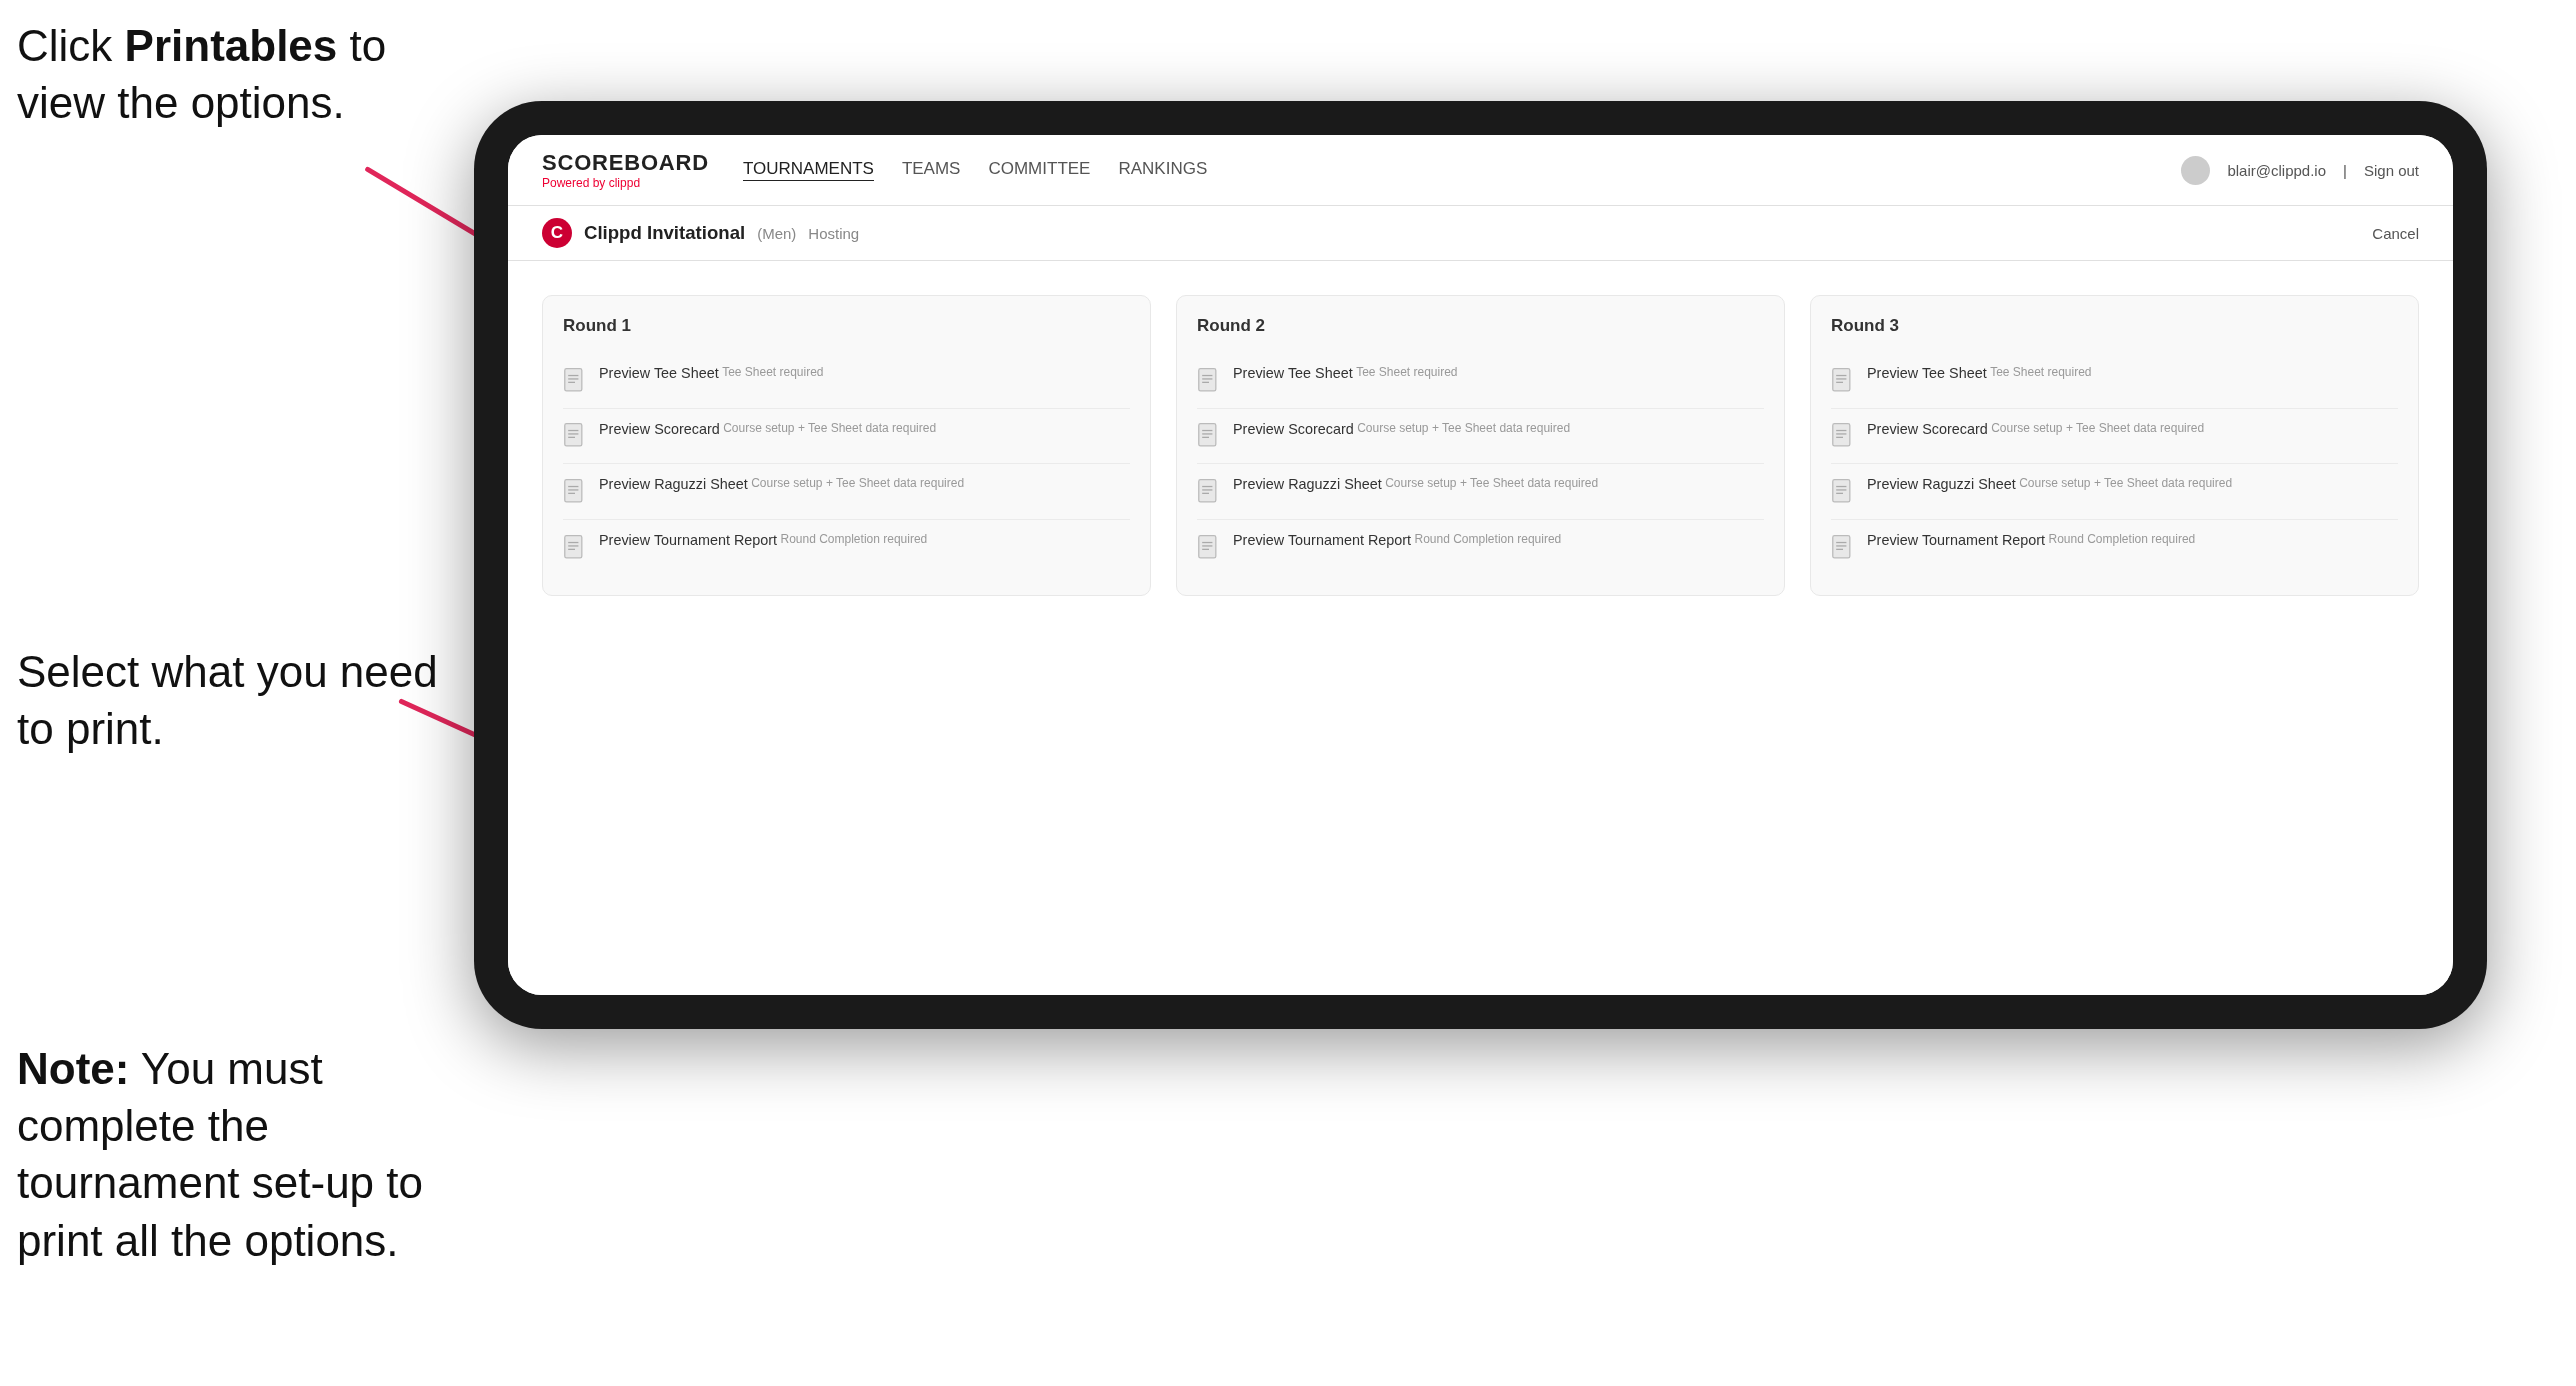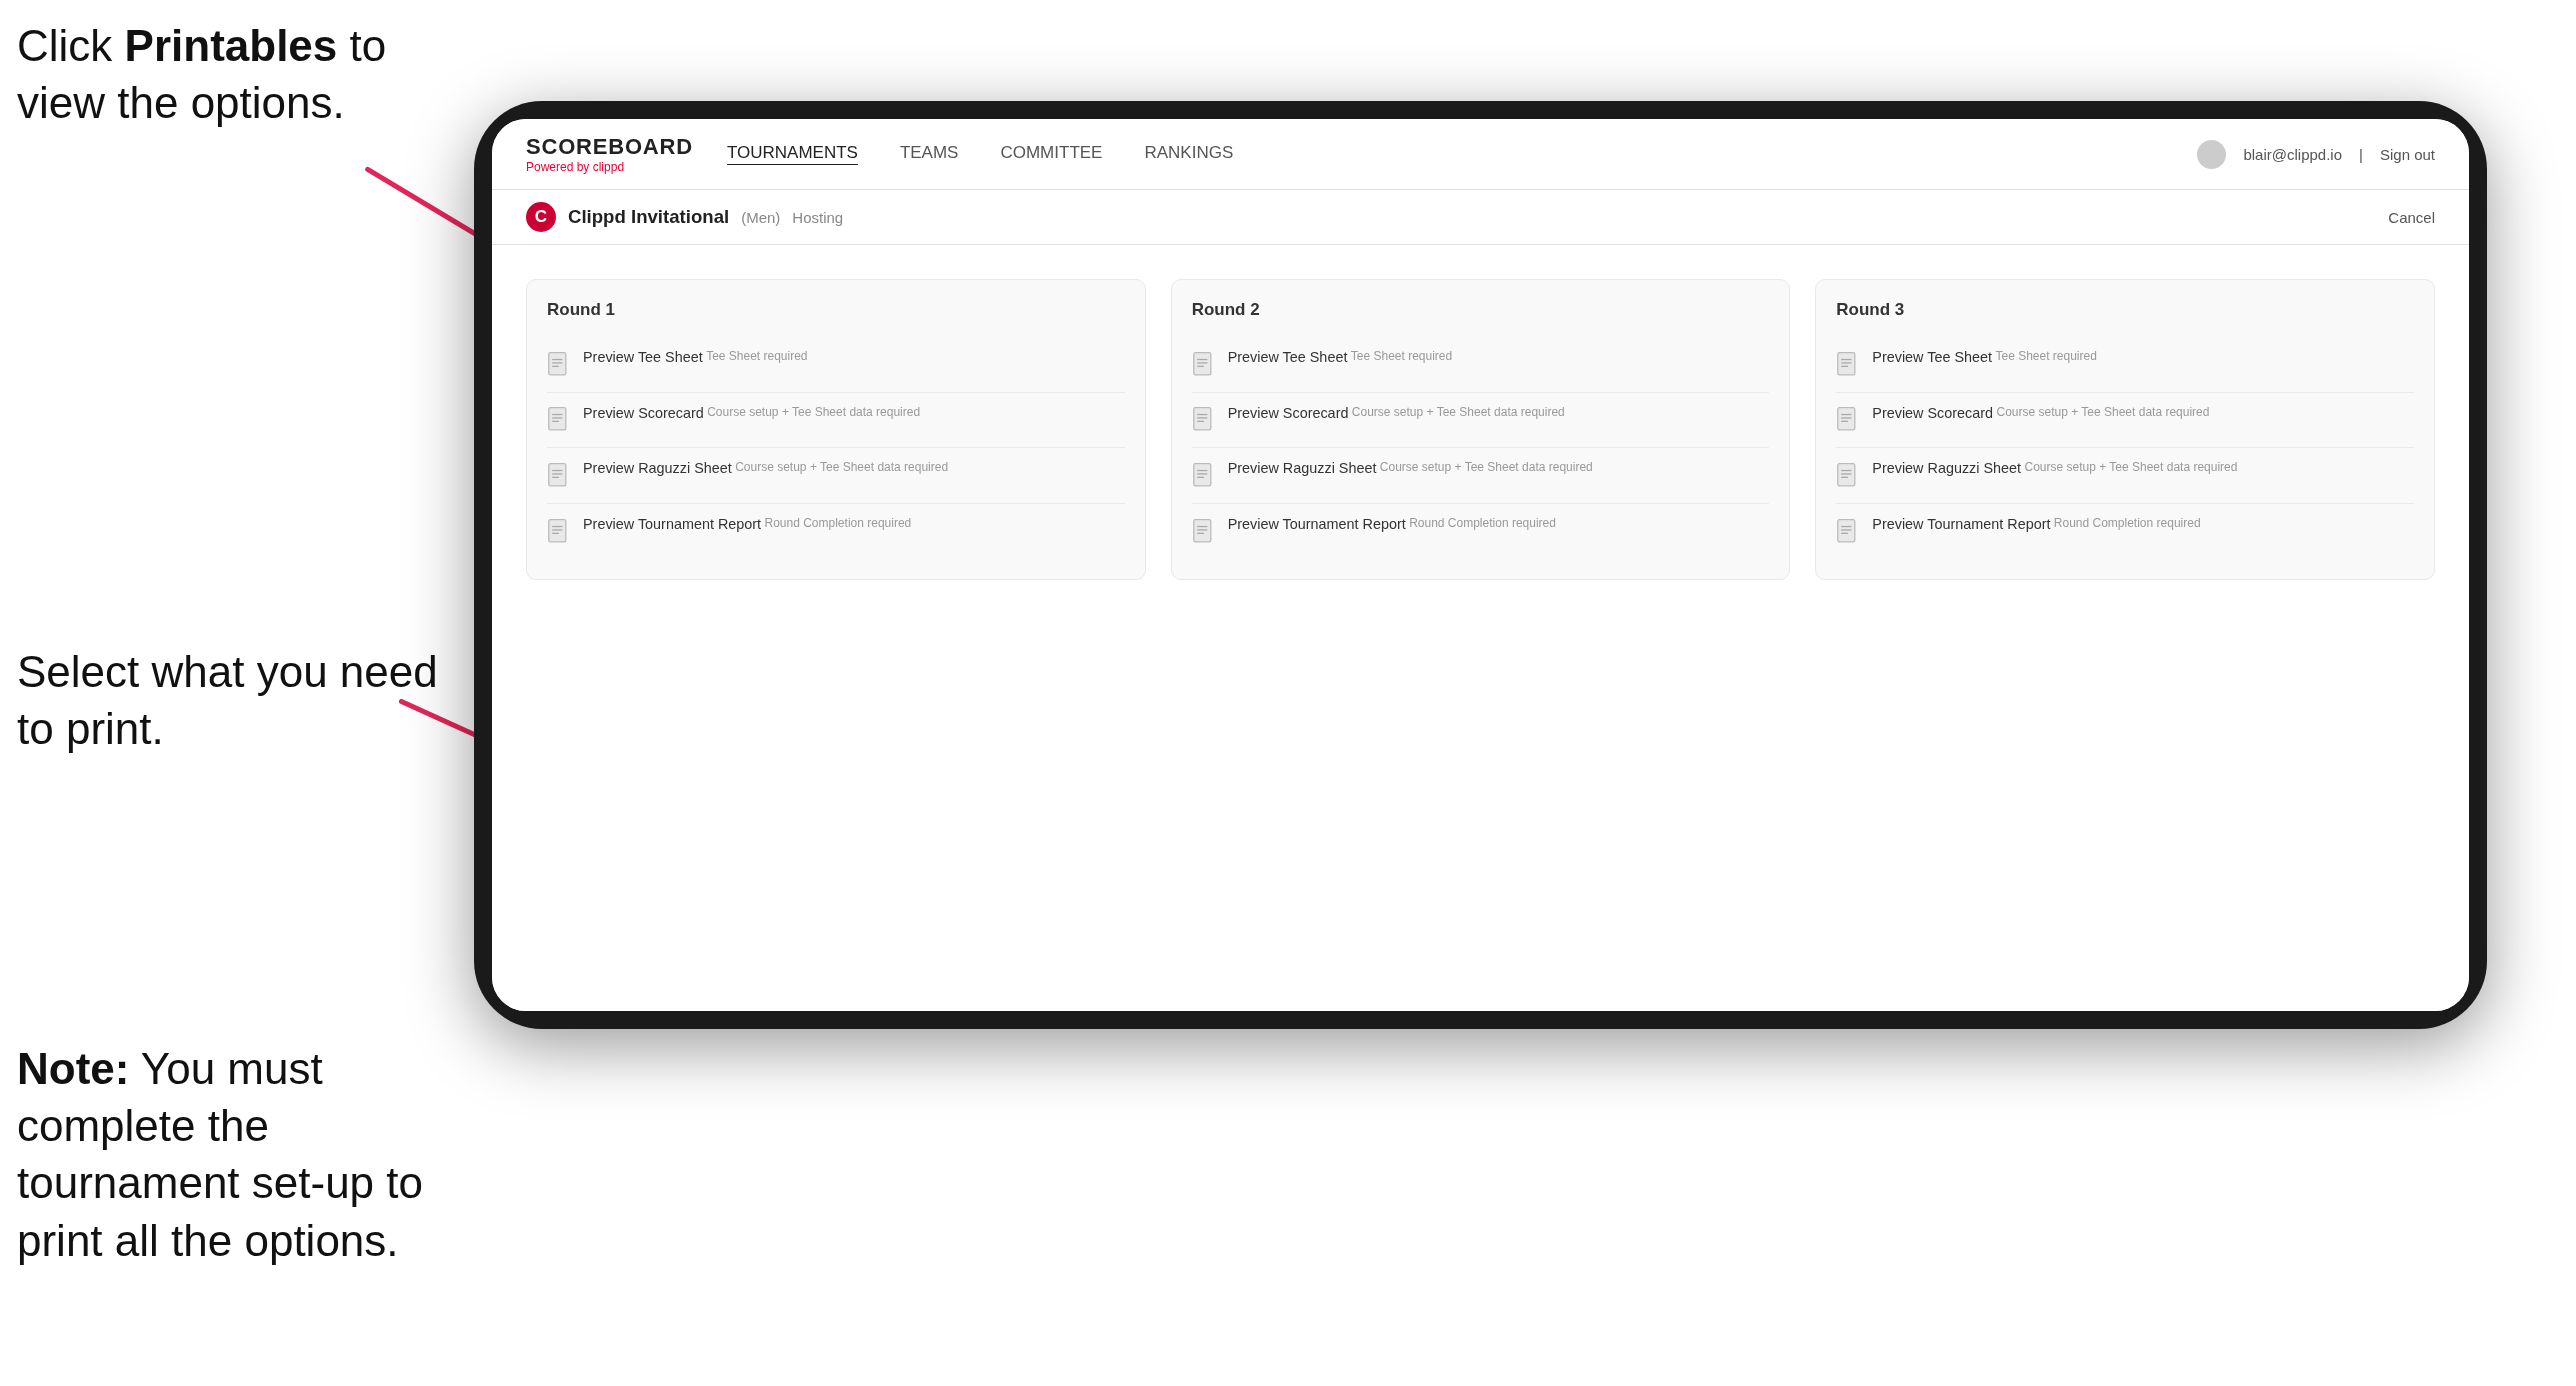--- a/index.html
+++ b/index.html
@@ -48,21 +48,21 @@
     
     .tablet-frame {
       position: absolute;
       top: 101px;
       left: 474px;
       width: 2013px;
       height: 928px;
       background: #1a1a1a;
       border-radius: 68px;
       box-shadow: 0 17px 68px rgba(0,0,0,0.4);
-      padding: 18px;
+      padding: 34px;
     }
 
     .tablet-screen {
       width: 100%;
       height: 100%;
       background: #f0f0f0;
       border-radius: 34px;
       overflow: hidden;
       position: relative;
     }
@@ -97,21 +97,21 @@
       color: #222;
       letter-spacing: 0.8px;
     }
     .brand-sub {
       font-size: 12px;
       color: #e03;
     }
 
     .nav-links {
       display: flex;
-      gap: 42px;
+      gap: 28px;
       align-items: flex-end;
       margin-left: 34px;
     }
     .nav-link {
       font-size: 17px;
       color: #555;
       font-weight: 500;
       cursor: pointer;
       text-decoration: none;
       border-bottom: 1.7px solid transparent;

